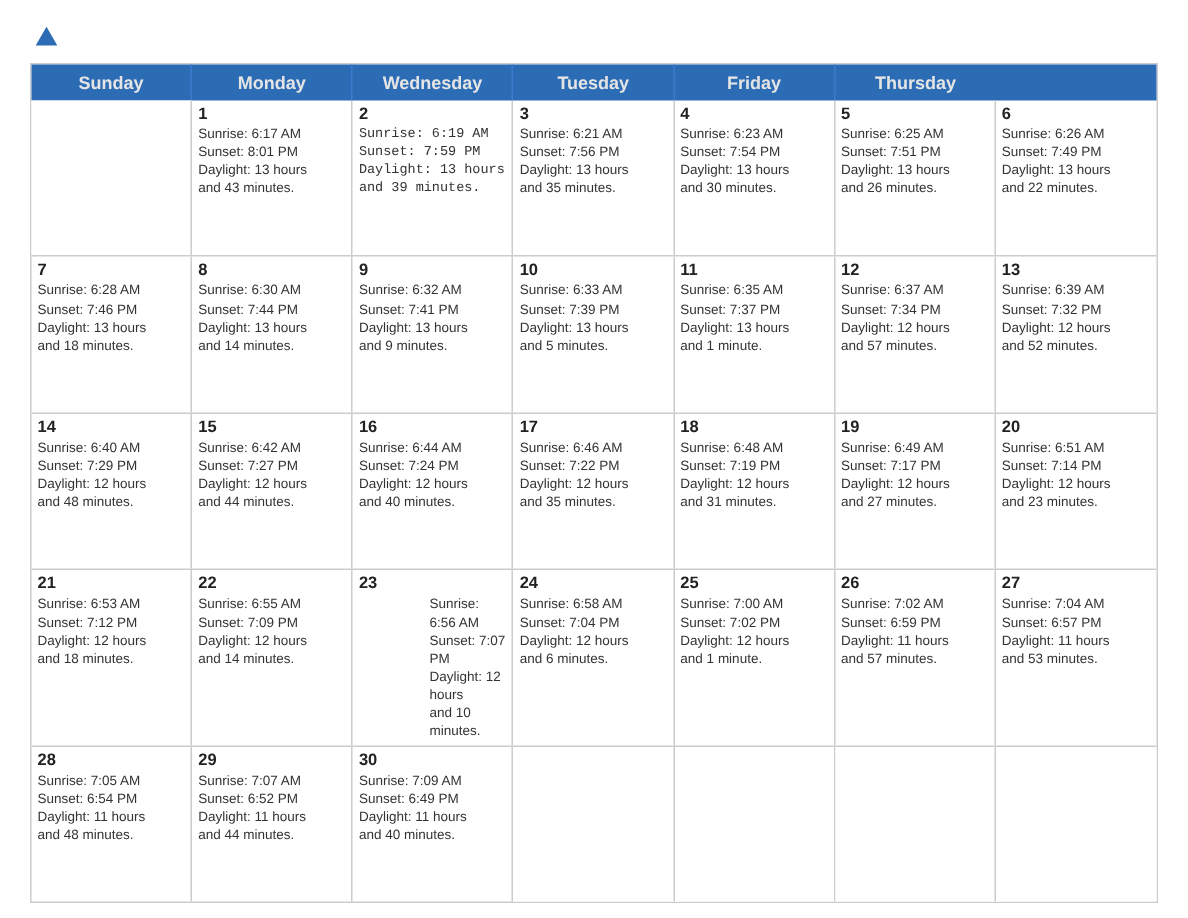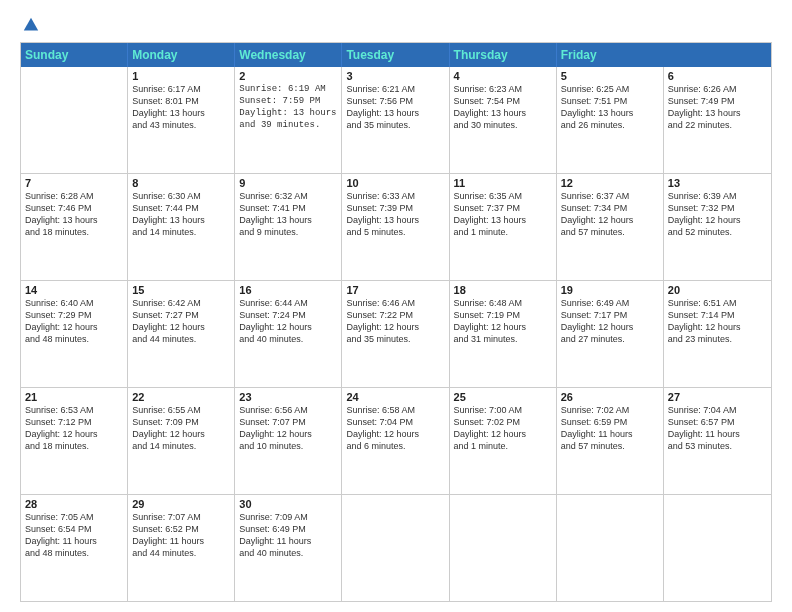--- a/index.html
+++ b/index.html
@@ -65,24 +65,25 @@
       border: 1px solid #ccc;
       display: flex;
       flex-direction: column;
     }
     .day-headers {
       display: grid;
       grid-template-columns: repeat(7, 1fr);
       background: #2c6cb5;
     }
     .day-header {
-      color: #5eead4;
+      color: #e5e5e5;
       font-size: 12px;
       font-weight: bold;
       padding: 5px 4px;
+      text-align: center;
       border-right: 1px solid #3a7acc;
     }
     .day-header:last-child { border-right: none; }
     .calendar-body {
       display: flex;
       flex-direction: column;
       flex: 1;
     }
     .week-row {
       display: grid;
@@ -133,22 +134,22 @@
       <div class="location"></div>
     </div>
   </div>
 
   <div class="calendar">
     <div class="day-headers">
     <div class="day-header">Sunday</div>
         <div class="day-header">Monday</div>
         <div class="day-header">Wednesday</div>
         <div class="day-header">Tuesday</div>
+        <div class="day-header">Friday</div>
         <div class="day-header">Thursday</div>
-        <div class="day-header">Friday</div>
       </div>
     <div class="calendar-body">
     <div class="week-row">
           <div class="day-cell empty"></div>
           <div class="day-cell">
             <span class="day-number">1</span>
             <div class="day-info" style="white-space: pre-line;">Sunrise: 6:17 AM
 Sunset: 8:01 PM
 Daylight: 13 hours
 and 43 minutes.</div>
@@ -301,21 +302,21 @@
           </div>
           <div class="day-cell">
             <span class="day-number">22</span>
             <div class="day-info" style="white-space: pre-line;">Sunrise: 6:55 AM
 Sunset: 7:09 PM
 Daylight: 12 hours
 and 14 minutes.</div>
           </div>
           <div class="day-cell">
             <span class="day-number">23</span>
-            <div class="day-info" style="white-space: pre-line;">Sunrise: 6:56 AM
+            <div class="day-info" style="white-space: pre-line; margin-left: 47px;">Sunrise: 6:56 AM
 Sunset: 7:07 PM
 Daylight: 12 hours
 and 10 minutes.</div>
           </div>
           <div class="day-cell">
             <span class="day-number">24</span>
             <div class="day-info" style="white-space: pre-line;">Sunrise: 6:58 AM
 Sunset: 7:04 PM
 Daylight: 12 hours
 and 6 minutes.</div>

